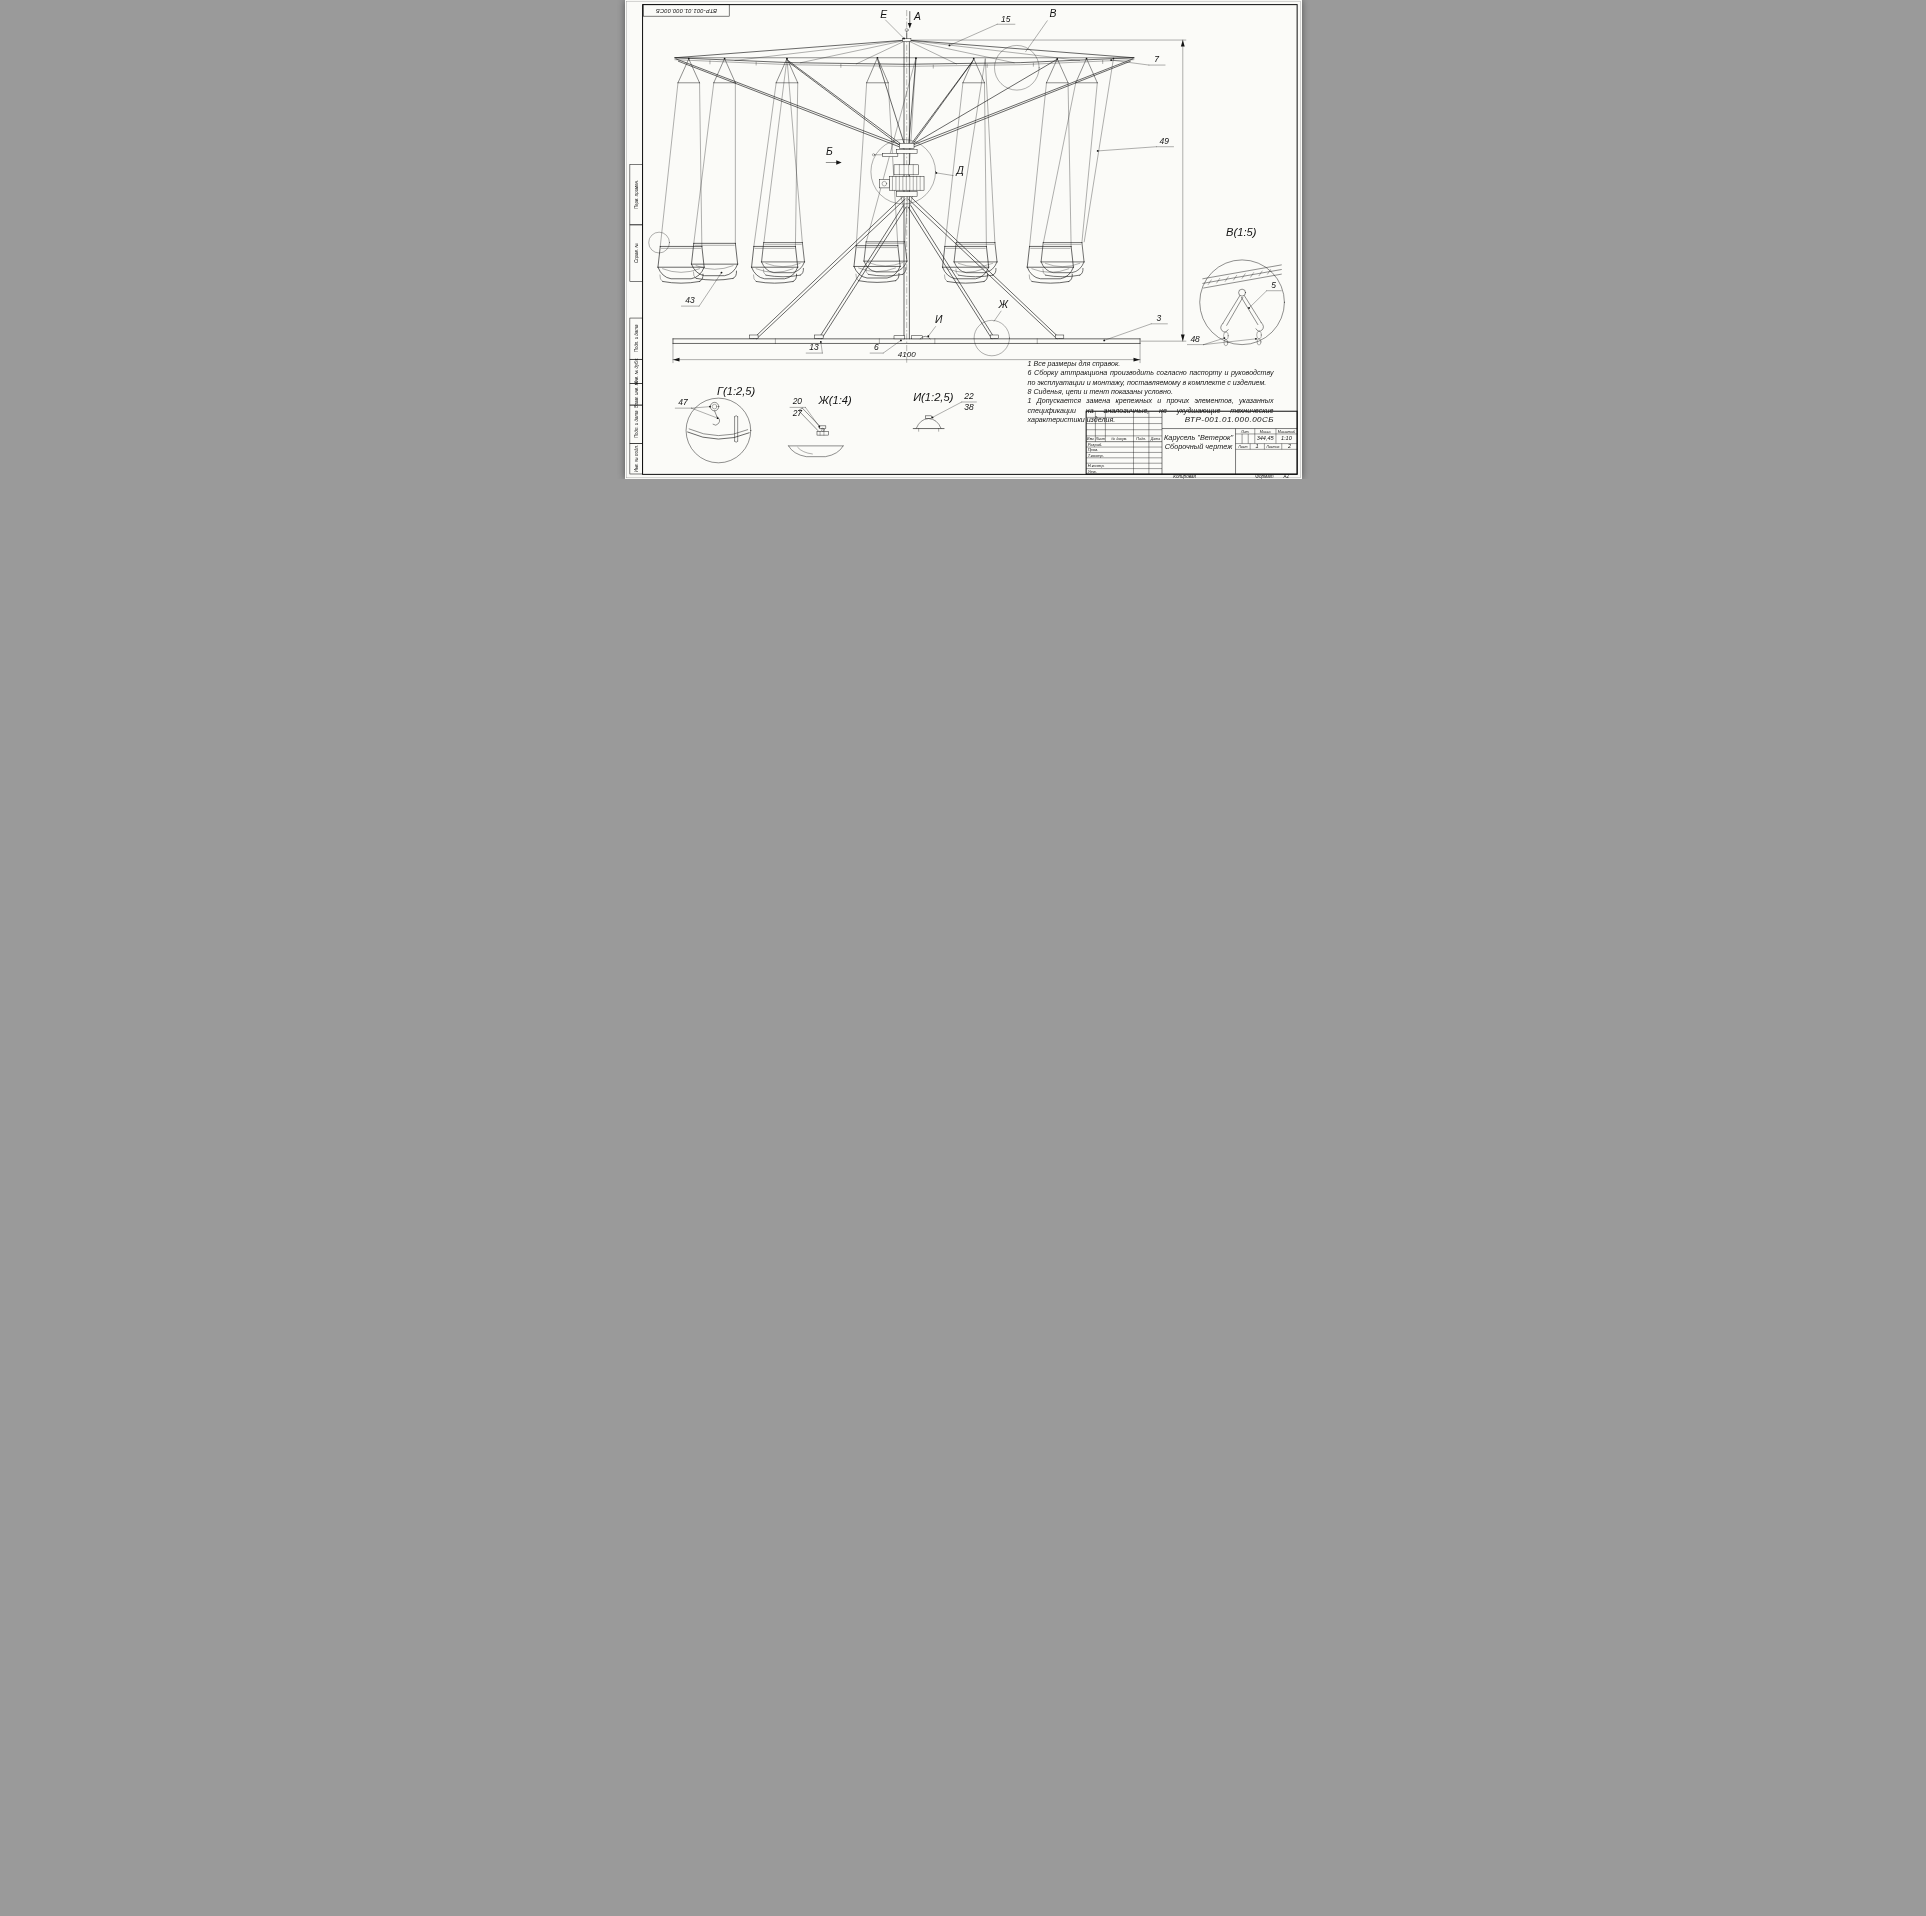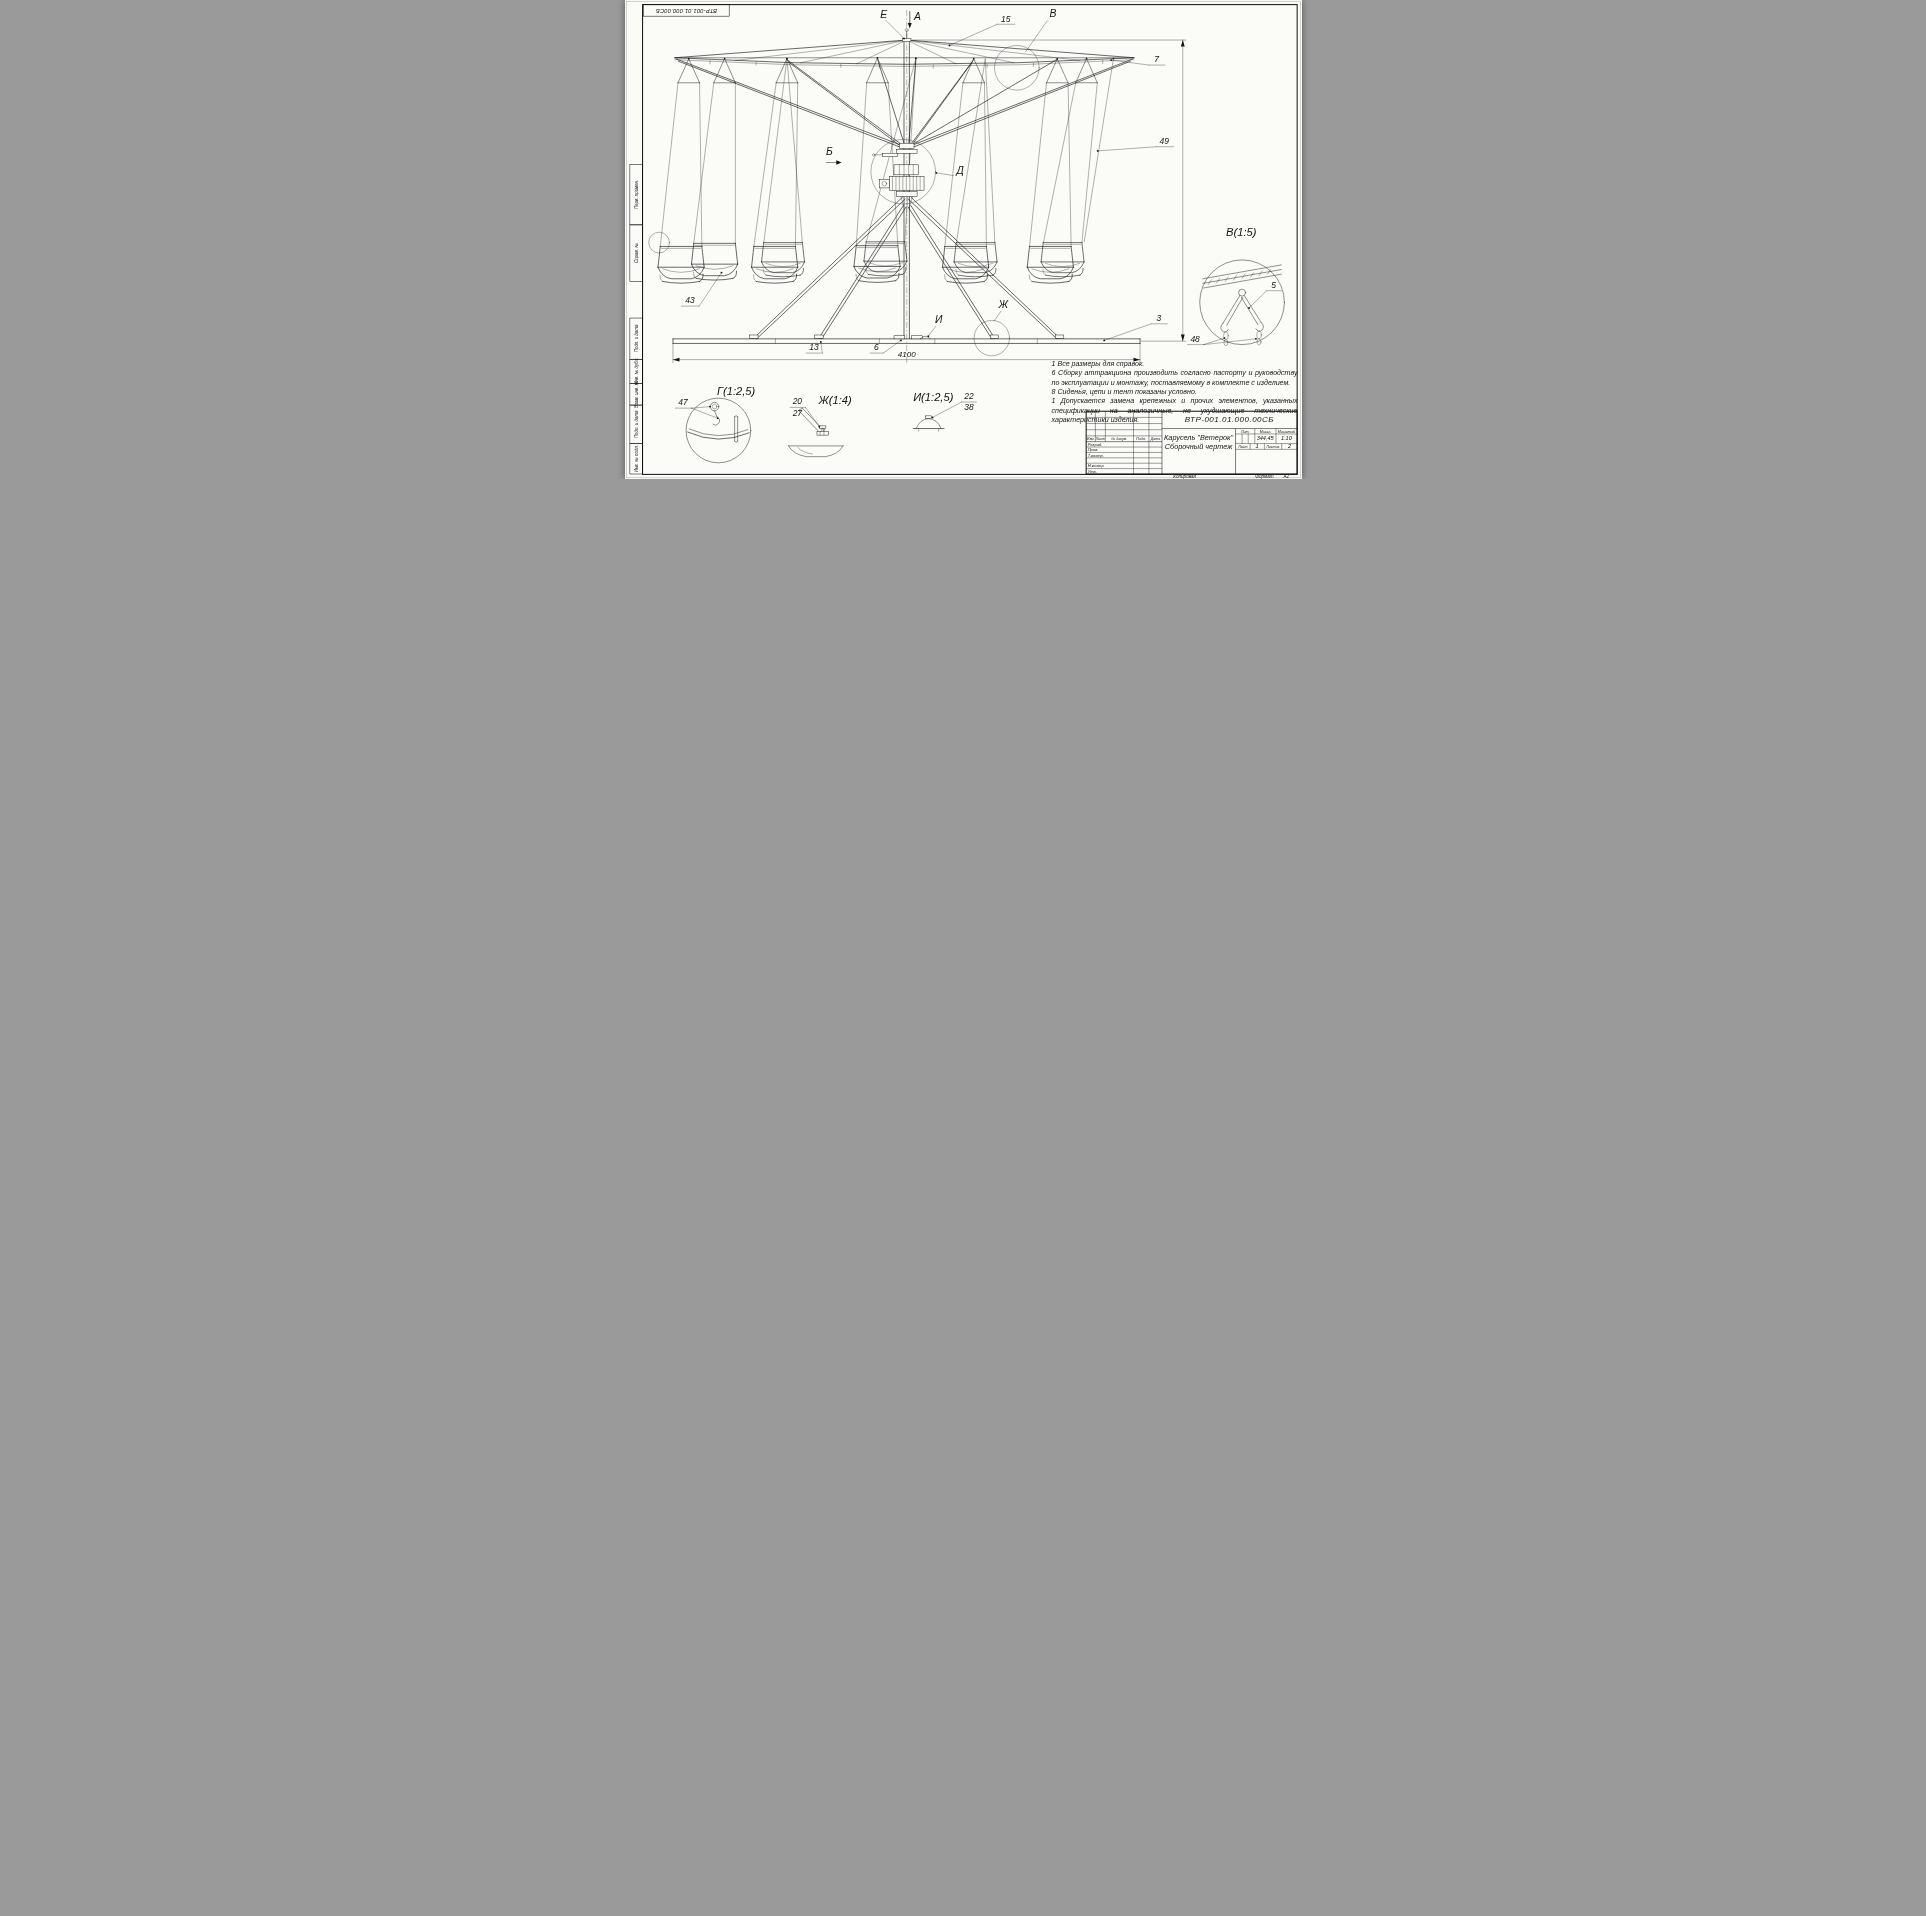--- a/index.html
+++ b/index.html
@@ -26,21 +26,21 @@
   svg .tbsmall{font-size:10.5px}
   svg .tbhdr{font-size:9.5px}
   svg .tbval{font-size:14.5px}
   svg .tbnum{font-size:21px;letter-spacing:1.2px}
   svg .tbname{font-size:19px}
   svg .marginlbl{font-size:11.5px}
   svg .stamp180{font-size:15px;letter-spacing:.5px}
   svg .footertxt{font-size:12px}
   svg .dimtxt{font-size:21px}
   .notes{
-    position:absolute;left:427px;top:360px;width:246px;
+    position:absolute;left:403px;top:360px;width:246px;
     font-style:italic;font-size:7.1px;line-height:1.28;text-align:justify;
   }
   .notes div{margin:0 0 0.4px 0;}
 </style>
 </head>
 <body>
 
 <div class="sheet">
 <svg viewBox="0 0 1757 1244">
 

